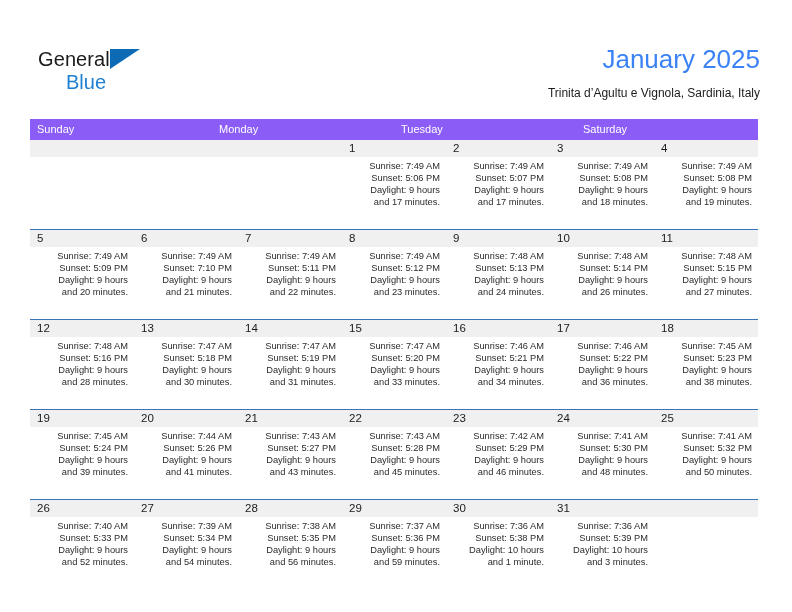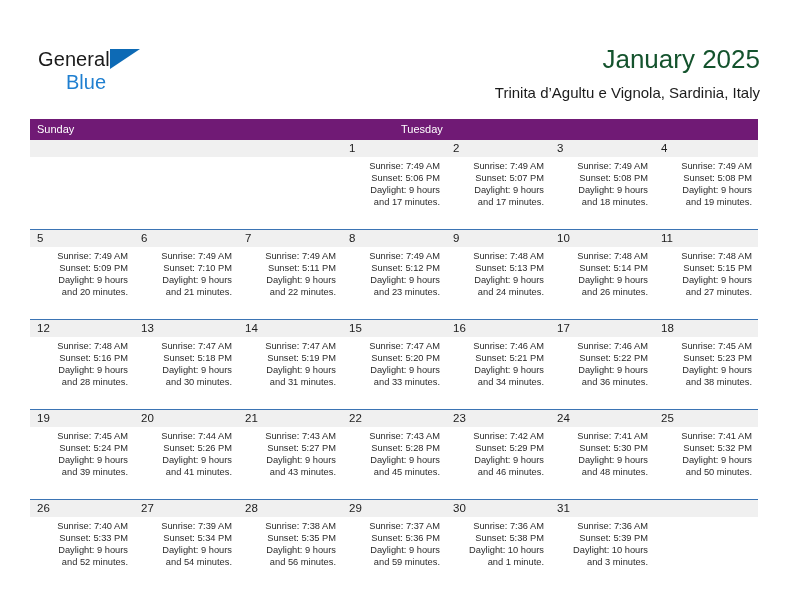--- a/index.html
+++ b/index.html
@@ -68,43 +68,43 @@
   }
 
   .title-block {
     position: absolute;
     right: 0;
     top: 0;
     text-align: right;
   }
   .cal-title {
     font-size: 26px;
-    color: #14532d;
+    color: #3b82f6;
     line-height: 34px;
     white-space: nowrap;
   }
   .cal-subtitle {
-    font-size: 15px;
+    font-size: 12px;
     color: #1b1b1b;
     line-height: 20px;
     margin-top: 7px;
     white-space: nowrap;
   }
 
   
   .calendar {
     position: absolute;
     left: 30px;
     top: 105px;
     width: 728px;
   }
 
   .weekday-row {
     display: flex;
-    background: #701a75;
+    background: #8b5cf6;
   }
   .weekday {
     flex: 1 1 0;
     min-width: 0;
     color: #ffffff;
     font-size: 11px;
     line-height: 13px;
     padding: 4px 0 4px 7px;
     box-sizing: border-box;
   }
@@ -165,21 +165,23 @@
     <div class="title-block">
       <div class="cal-title">January 2025</div>
       <div class="cal-subtitle">Trinita d’Agultu e Vignola, Sardinia, Italy</div>
     </div>
 
   </div>
 
   <div class="calendar">
     <div class="weekday-row" id="weekday-row">
         <div class="weekday">Sunday</div>
+        <div class="weekday">Monday</div>
         <div class="weekday">Tuesday</div>
+        <div class="weekday">Saturday</div>
       </div>
     <div id="weeks-container">
         <div class="week">
           <div class="day empty">
             <div class="day-num"></div>
           </div>
           <div class="day empty">
             <div class="day-num"></div>
           </div>
           <div class="day empty">

